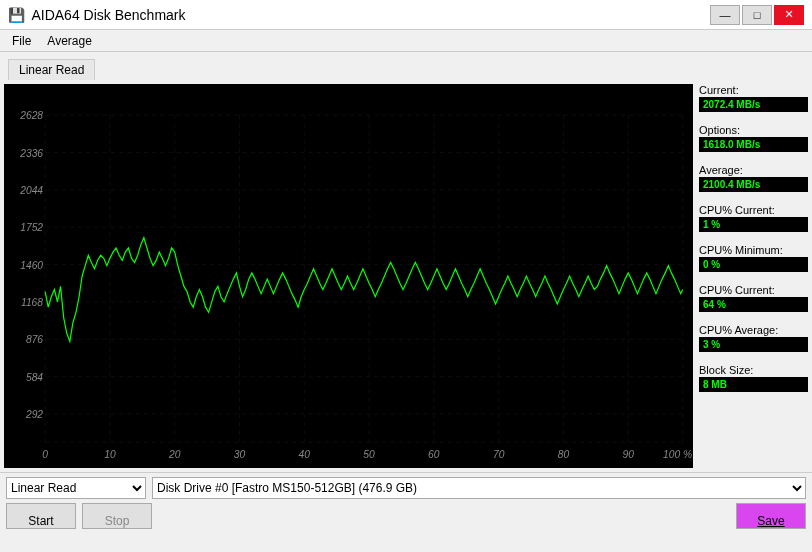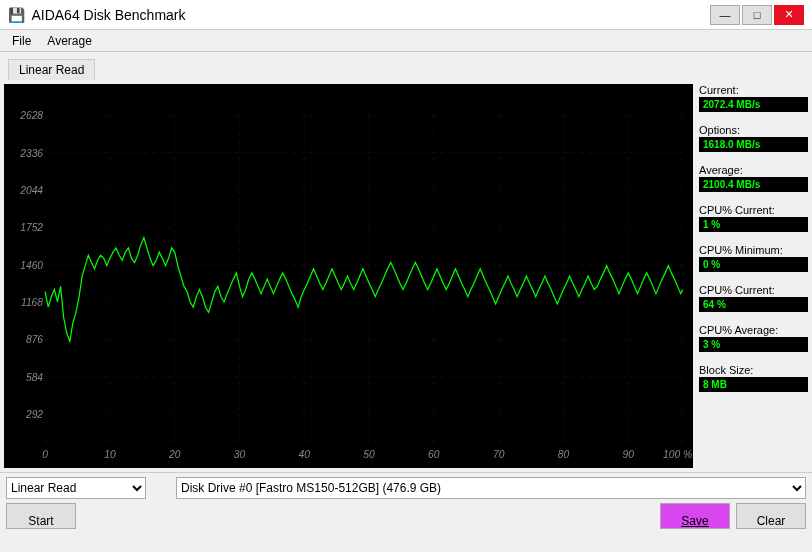--- a/index.html
+++ b/index.html
@@ -127,21 +127,20 @@
       height: 22px;
       font-size: 12px;
       border: 1px solid #aaa;
       background: #fff;
     }
     .select-benchmark {
       width: 140px;
     }
     .select-disk {
       flex: 1;
-      margin-left: 24px;
     }
 
     .btn {
       height: 26px;
       min-width: 70px;
       border: 1px solid #aaa;
       background: #e0e0e0;
       font-size: 12px;
       cursor: pointer;
       padding: 10px 12px;
@@ -332,17 +331,17 @@
       <option>Buffered Read</option>
       <option>Average Read</option>
       <option>Random Write</option>
     </select>
     <select class="select-disk">
       <option>Disk Drive #0  [Fastro MS150-512GB]  (476.9 GB)</option>
     </select>
   </div>
   <div class="bottom-row2">
     <button class="btn">Start</button>
+    <button class="btn" disabled="">Stop</button>
     <div style="flex:1"></div>
     <button class="btn btn-save">Save</button>
-    <button class="btn">Clear</button>
   </div>
 </div>
 
 </body></html>

